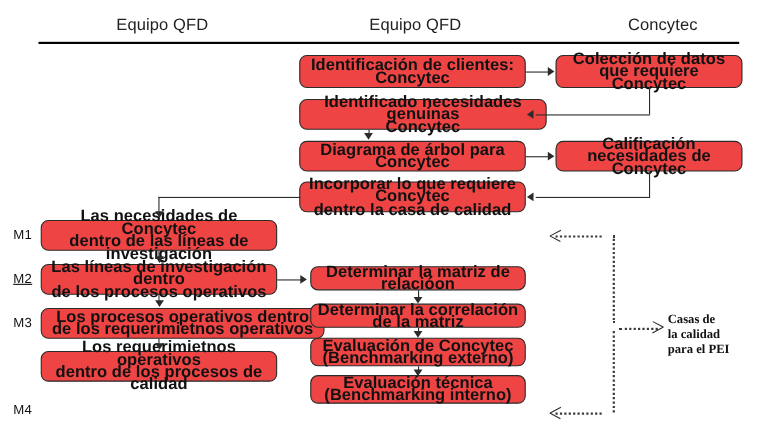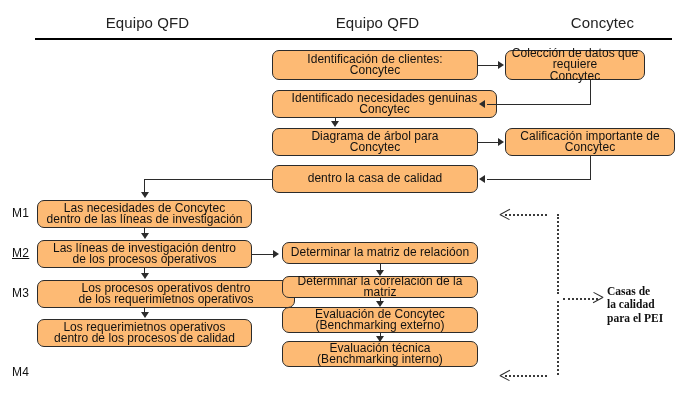--- a/index.html
+++ b/index.html
@@ -38,30 +38,31 @@
     height:0;
     border-top:2.2px solid #000;
   }
 
   
   .node{
     position:absolute;
     box-sizing:border-box;
     border:1.15px solid #2b2b2b;
     border-radius:7px;
-    background:#fdba74;
+    background:#ef4444;
     display:flex;
     align-items:center;
     justify-content:center;
     text-align:center;
-    font-size:12px;
+    font-size:15px;
     line-height:11.4px;
     color:#111;
     padding:1px 4px;
     letter-spacing:.05px;
+    font-weight:bold;
   }
   .node span{display:block;}
 
   
   .mlabel{
     position:absolute;
     font-size:12px;
     color:#111;
     letter-spacing:.3px;
     white-space:nowrap;
@@ -126,21 +127,21 @@
   <div id="head-right" class="col-head">Concytec</div>
   <div class="head-rule"></div>
 
   <div class="node" style="left:272px;top:50px;width:206px;height:30px;">
     <div>
       <span>Identificación de clientes:</span>
       <span>Concytec</span>
     </div>
   </div>
 
-  <div class="node" style="left:505px;top:50px;width:140px;height:30px;text-align:center;">
+  <div class="node" style="left:505px;top:50px;width:170px;height:30px;text-align:center;">
     <div>
       <span>Colección de datos que requiere</span>
       <span>Concytec</span>
     </div>
   </div>
 
   <div class="node" style="left:272px;top:90px;width:225px;height:28px;">
     <div>
       <span>Identificado necesidades genuinas</span>
       <span>Concytec</span>
@@ -149,27 +150,28 @@
 
   <div class="node" style="left:272px;top:128px;width:206px;height:28px;">
     <div>
       <span>Diagrama de árbol para</span>
       <span>Concytec</span>
     </div>
   </div>
 
   <div class="node" style="left:505px;top:128px;width:170px;height:28px;">
     <div>
-      <span>Calificación importante de</span>
+      <span>Calificación necesidades de</span>
       <span>Concytec</span>
     </div>
   </div>
 
   <div class="node" style="left:272px;top:165px;width:206px;height:28px;">
     <div>
+      <span>Incorporar lo que requiere Concytec</span>
       <span>dentro la casa de calidad</span>
     </div>
   </div>
 
   <div class="mlabel" style="left:12px;top:206px;">M1</div>
   <div class="node" style="left:37px;top:200px;width:215px;height:28px;">
     <div>
       <span>Las necesidades de Concytec</span>
       <span>dentro de las líneas de investigación</span>
     </div>

